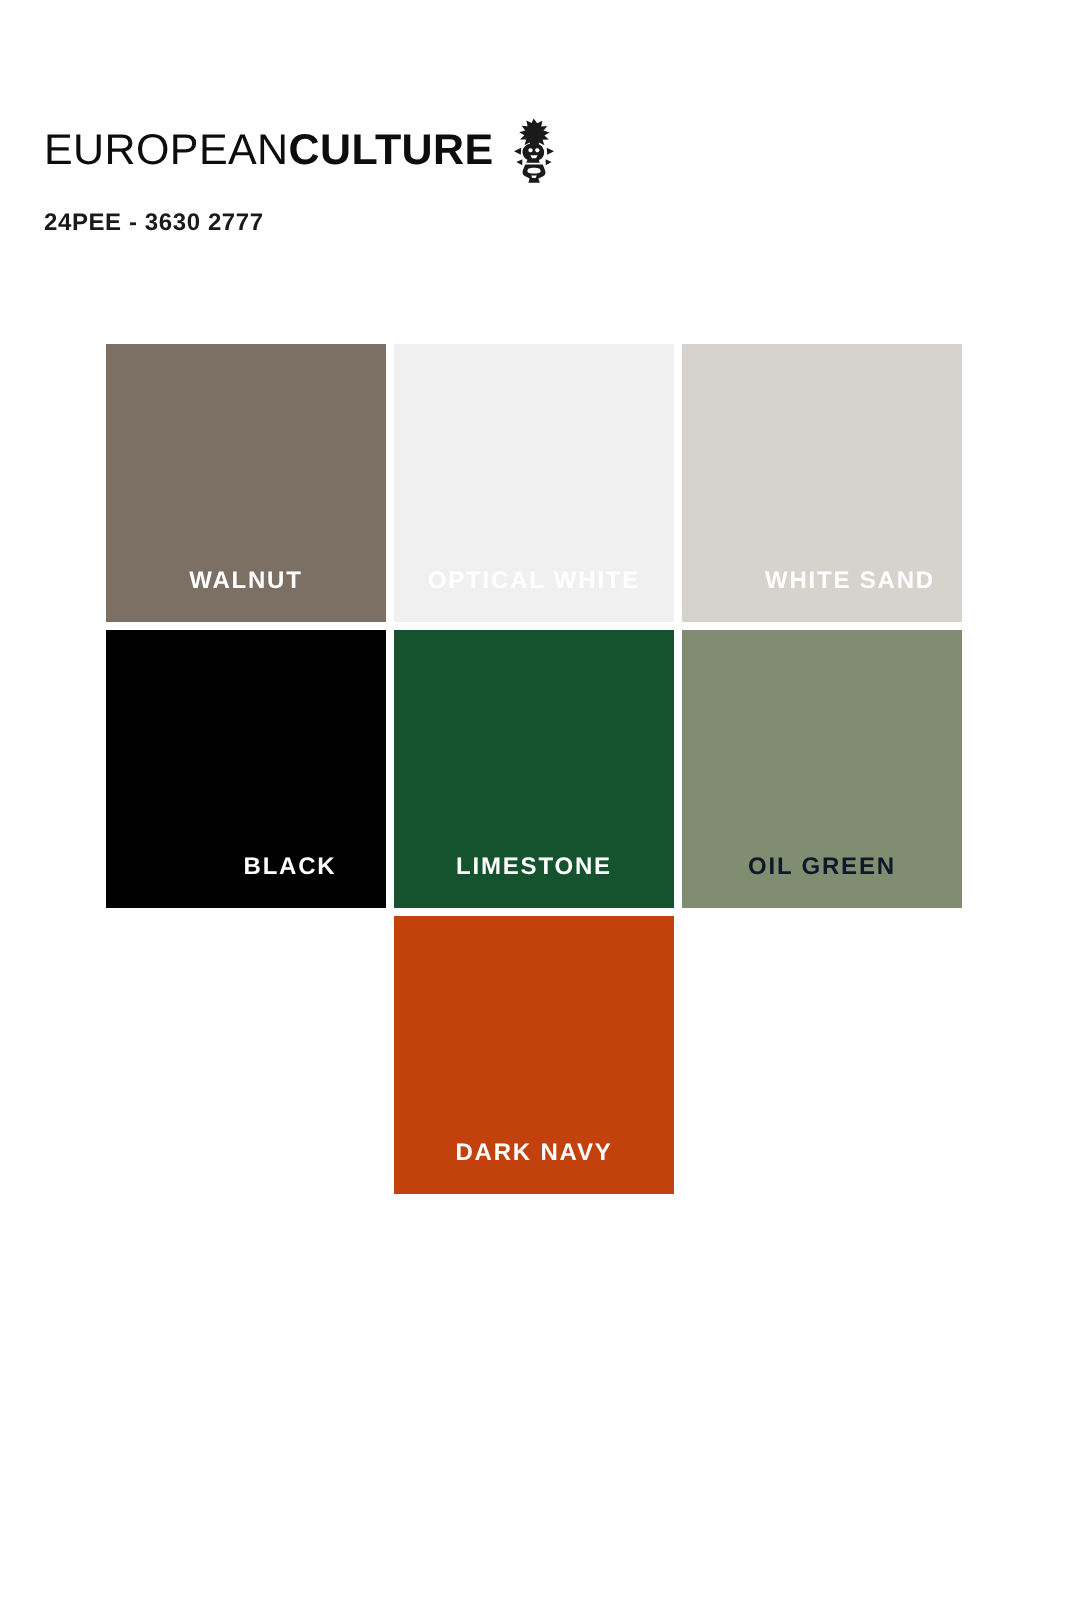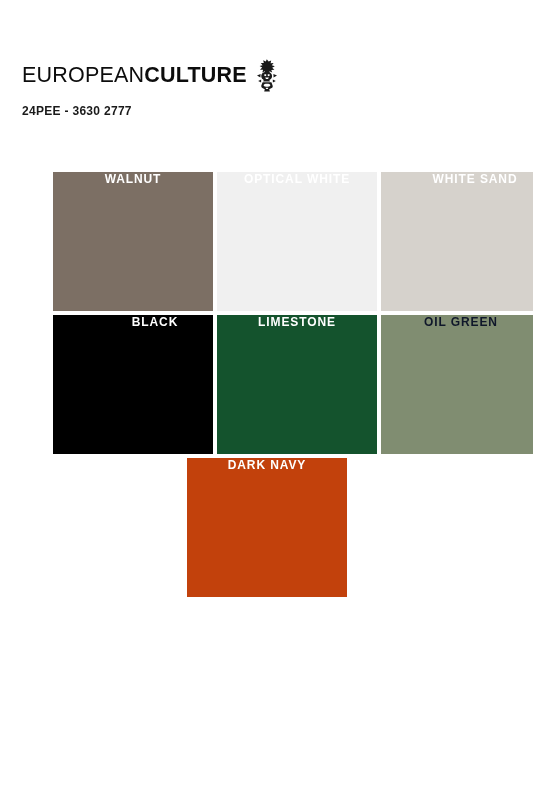--- a/index.html
+++ b/index.html
@@ -82,26 +82,26 @@
   .swatch-row {
     display: flex;
     gap: 4px;
     margin-bottom: 4px;
   }
   .swatch-row.row-centered {
     justify-content: center;
   }
 
   .swatch {
-    width: 160px;
+    width: 140px;
     height: 139px;
     box-sizing: border-box;
     position: relative;
     display: flex;
-    align-items: flex-start;
+    align-items: flex-end;
     justify-content: center;
     flex: 0 0 auto;
   }
 
   .swatch-label {
     display: block;
     width: 100%;
     text-align: center;
     font-size: 12px;
     font-weight: 700;

